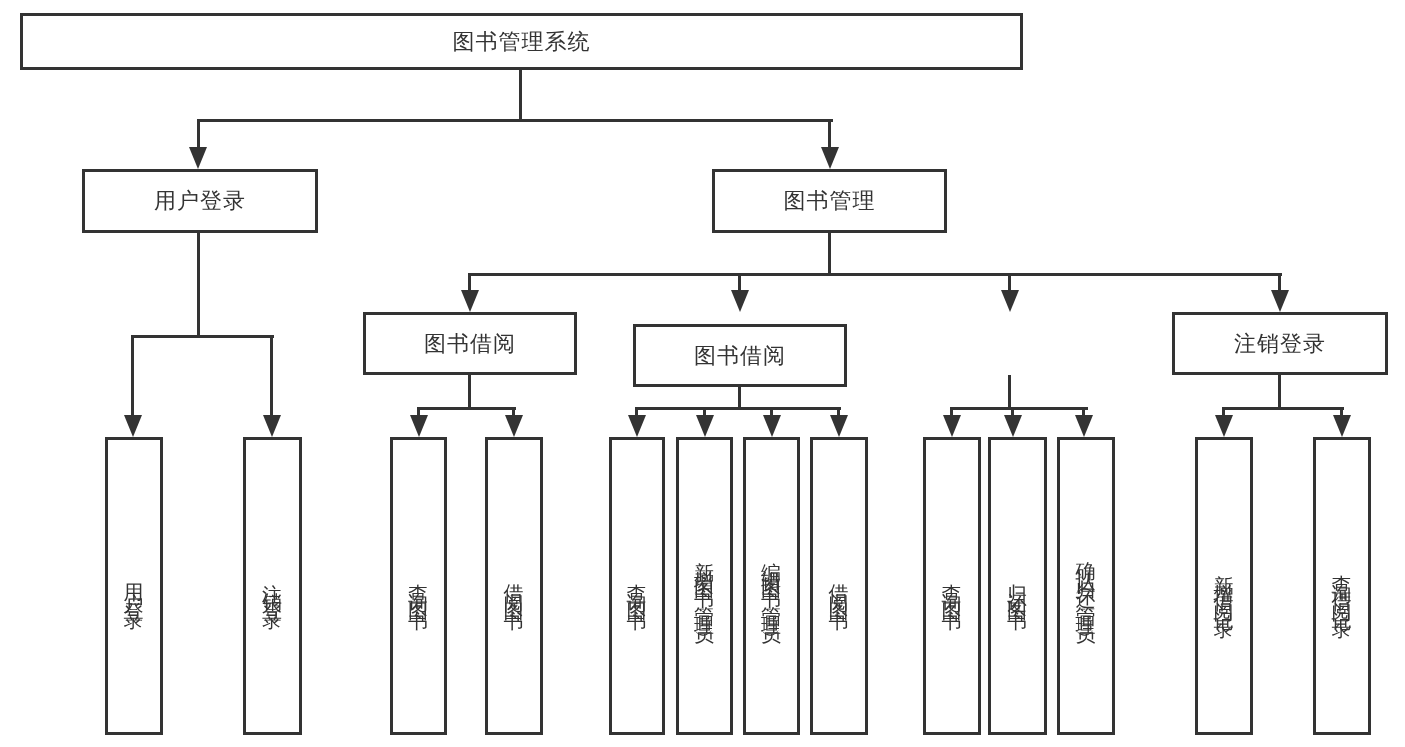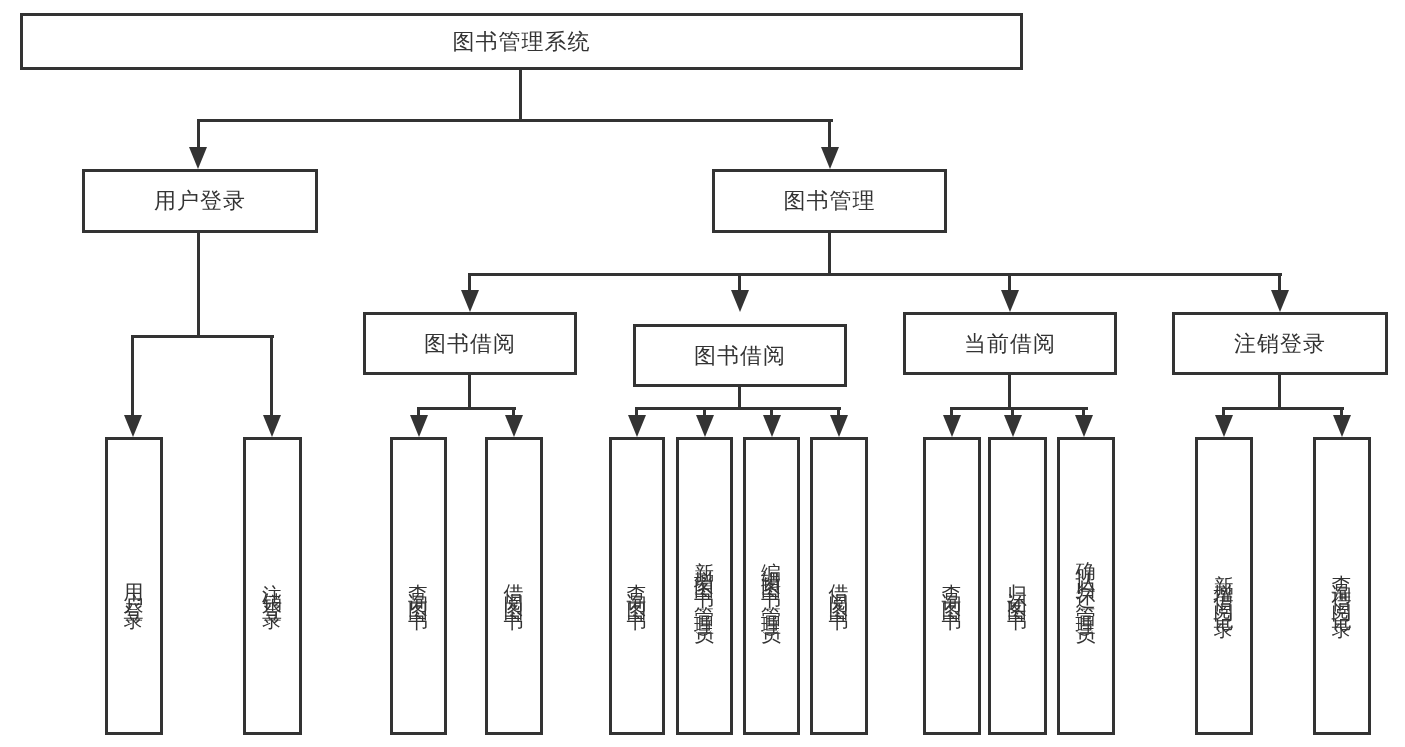--- a/index.html
+++ b/index.html
@@ -67,23 +67,20 @@
   <div class="line" style="left:1008px;top:273px;width:3px;height:20px;"></div>
   <div class="arrow" style="left:1001px;top:290px;"></div>
   <div class="line" style="left:1278px;top:273px;width:3px;height:20px;"></div>
   <div class="arrow" style="left:1271px;top:290px;"></div>
 
   <div class="box" style="left:363px;top:312px;width:214px;height:63px;">
     <span class="hlabel">图书借阅</span>
   </div>
   <div class="box" style="left:633px;top:324px;width:214px;height:63px;">
     <span class="hlabel">图书借阅</span>
-  </div>
-  <div class="box" style="left:903px;top:312px;width:214px;height:63px;">
-    <span class="hlabel">当前借阅</span>
   </div>
   <div class="box" style="left:1172px;top:312px;width:216px;height:63px;">
     <span class="hlabel">注销登录</span>
   </div>
 
   <div class="line" style="left:468px;top:375px;width:3px;height:33px;"></div>
   <div class="line" style="left:417px;top:407px;width:99px;height:3px;"></div>
   <div class="line" style="left:417px;top:407px;width:3px;height:10px;"></div>
   <div class="arrow" style="left:410px;top:415px;"></div>
   <div class="line" style="left:512px;top:407px;width:3px;height:10px;"></div>

